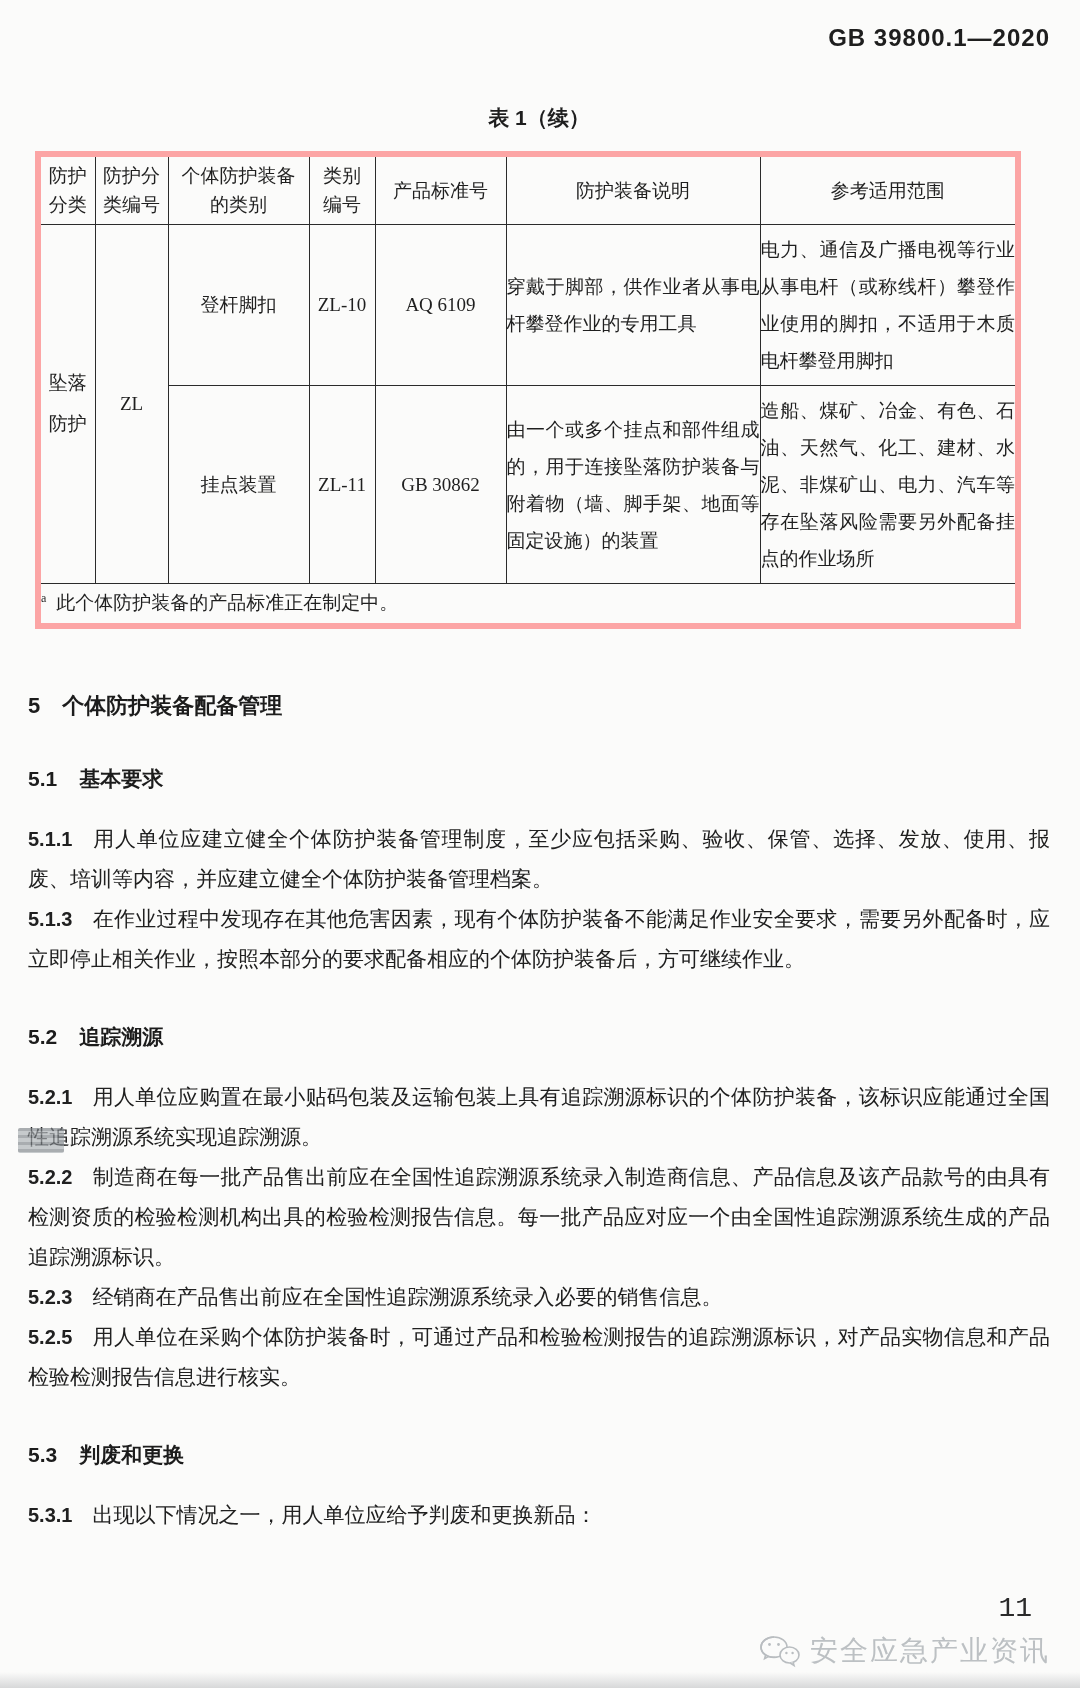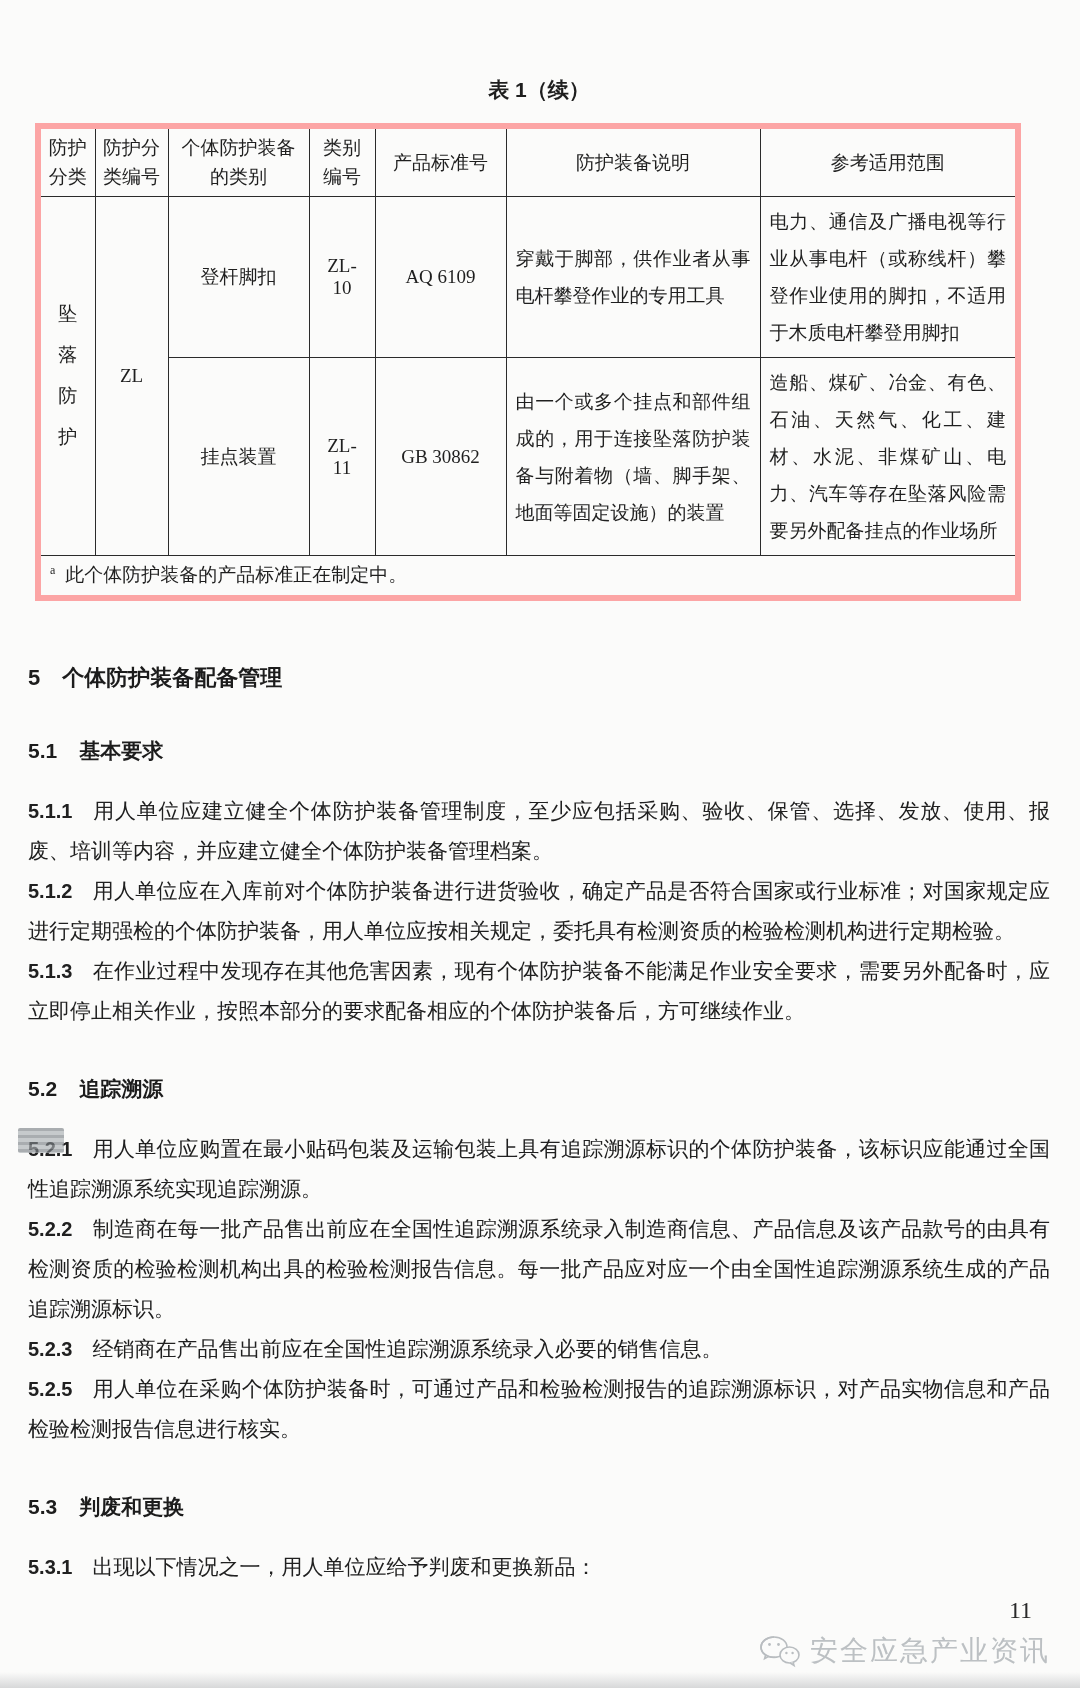--- a/index.html
+++ b/index.html
@@ -36,21 +36,21 @@
   table.std {
     margin:30px 0 0 7px;
     width:980px;
     border-collapse:collapse;
     table-layout:fixed;
     font-size:19px;
     color:#1f1f1f;
   }
   table.std th, table.std td {
     border:1px solid #2b2b2b;
-    padding:6px 9px;
+    padding:6px 0;
     vertical-align:middle;
     font-weight:normal;
   }
   table.std { border:6px solid #fca5a5;margin-top:19px; }
   table.std thead th {
     height:58px;
     text-align:center;
     line-height:1.55;
     padding:4px 6px;
   }
@@ -115,22 +115,23 @@
     background:
       repeating-linear-gradient(180deg,#7e8489 0 3px,#aab0b4 3px 7px);
     opacity:.65;
     filter:blur(.6px);
     border-radius:2px;
   }
   
   .page-number {
     position:absolute;
     right:48px; bottom:64px;
-    font-size:24px;
+    font-size:28px;
     color:#2a2a2a;
+    font-family:Liberation Mono, monospace;
   }
   .brand {
     position:absolute;
     right:30px; bottom:18px;
     display:flex;
     align-items:center;
     gap:8px;
     color:#bcc0c3;
     font-size:28px;
     letter-spacing:2px;
@@ -142,20 +143,21 @@
     left:0; right:0; bottom:0;
     height:16px;
     background:linear-gradient(180deg, rgba(251,251,250,0) 0%, #d7d8d9 100%);
   }
 </style>
 </head>
 <body>
 
 <div class="page">
 
+  <div class="std-code">GB 39800.1—2020</div>
 
   <div class="tbl-caption">表 1（续）</div>
 
   <table class="std">
     <colgroup>
       <col style="width:57px">
         <col style="width:73px">
         <col style="width:141px">
       <col style="width:66px">
         <col style="width:131px">
@@ -196,21 +198,20 @@
         </td>
       </tr>
     </tbody>
   </table>
 
   <h2 class="h-lvl1"><span class="h-num">5</span><span>个体防护装备配备管理</span></h2>
 
   <h3 class="h-lvl2"><span class="h-num">5.1</span><span>基本要求</span></h3>
 
   <p class="clause first"><span class="c-num">5.1.1</span><span>用人单位应建立健全个体防护装备管理制度，至少应包括采购、验收、保管、选择、发放、使用、报废、培训等内容，并应建立健全个体防护装备管理档案。</span></p>
-  <p class="clause"><span class="c-num">5.1.2</span><span>用人单位应在入库前对个体防护装备进行进货验收，确定产品是否符合国家或行业标准；对国家规定应进行定期强检的个体防护装备，用人单位应按相关规定，委托具有检测资质的检验检测机构进行定期检验。</span></p>
   <p class="clause"><span class="c-num">5.1.3</span><span>在作业过程中发现存在其他危害因素，现有个体防护装备不能满足作业安全要求，需要另外配备时，应立即停止相关作业，按照本部分的要求配备相应的个体防护装备后，方可继续作业。</span></p>
 
   <h3 class="h-lvl2"><span class="h-num">5.2</span><span>追踪溯源</span></h3>
 
   <p class="clause first"><span class="c-num">5.2.1</span><span>用人单位应购置在最小贴码包装及运输包装上具有追踪溯源标识的个体防护装备，该标识应能通过全国性追踪溯源系统实现追踪溯源。</span></p>
   <p class="clause"><span class="c-num">5.2.2</span><span>制造商在每一批产品售出前应在全国性追踪溯源系统录入制造商信息、产品信息及该产品款号的由具有检测资质的检验检测机构出具的检验检测报告信息。每一批产品应对应一个由全国性追踪溯源系统生成的产品追踪溯源标识。</span></p>
   <p class="clause"><span class="c-num">5.2.3</span><span>经销商在产品售出前应在全国性追踪溯源系统录入必要的销售信息。</span></p>
   <p class="clause"><span class="c-num">5.2.5</span><span>用人单位在采购个体防护装备时，可通过产品和检验检测报告的追踪溯源标识，对产品实物信息和产品检验检测报告信息进行核实。</span></p>
 
   <h3 class="h-lvl2"><span class="h-num">5.3</span><span>判废和更换</span></h3>

